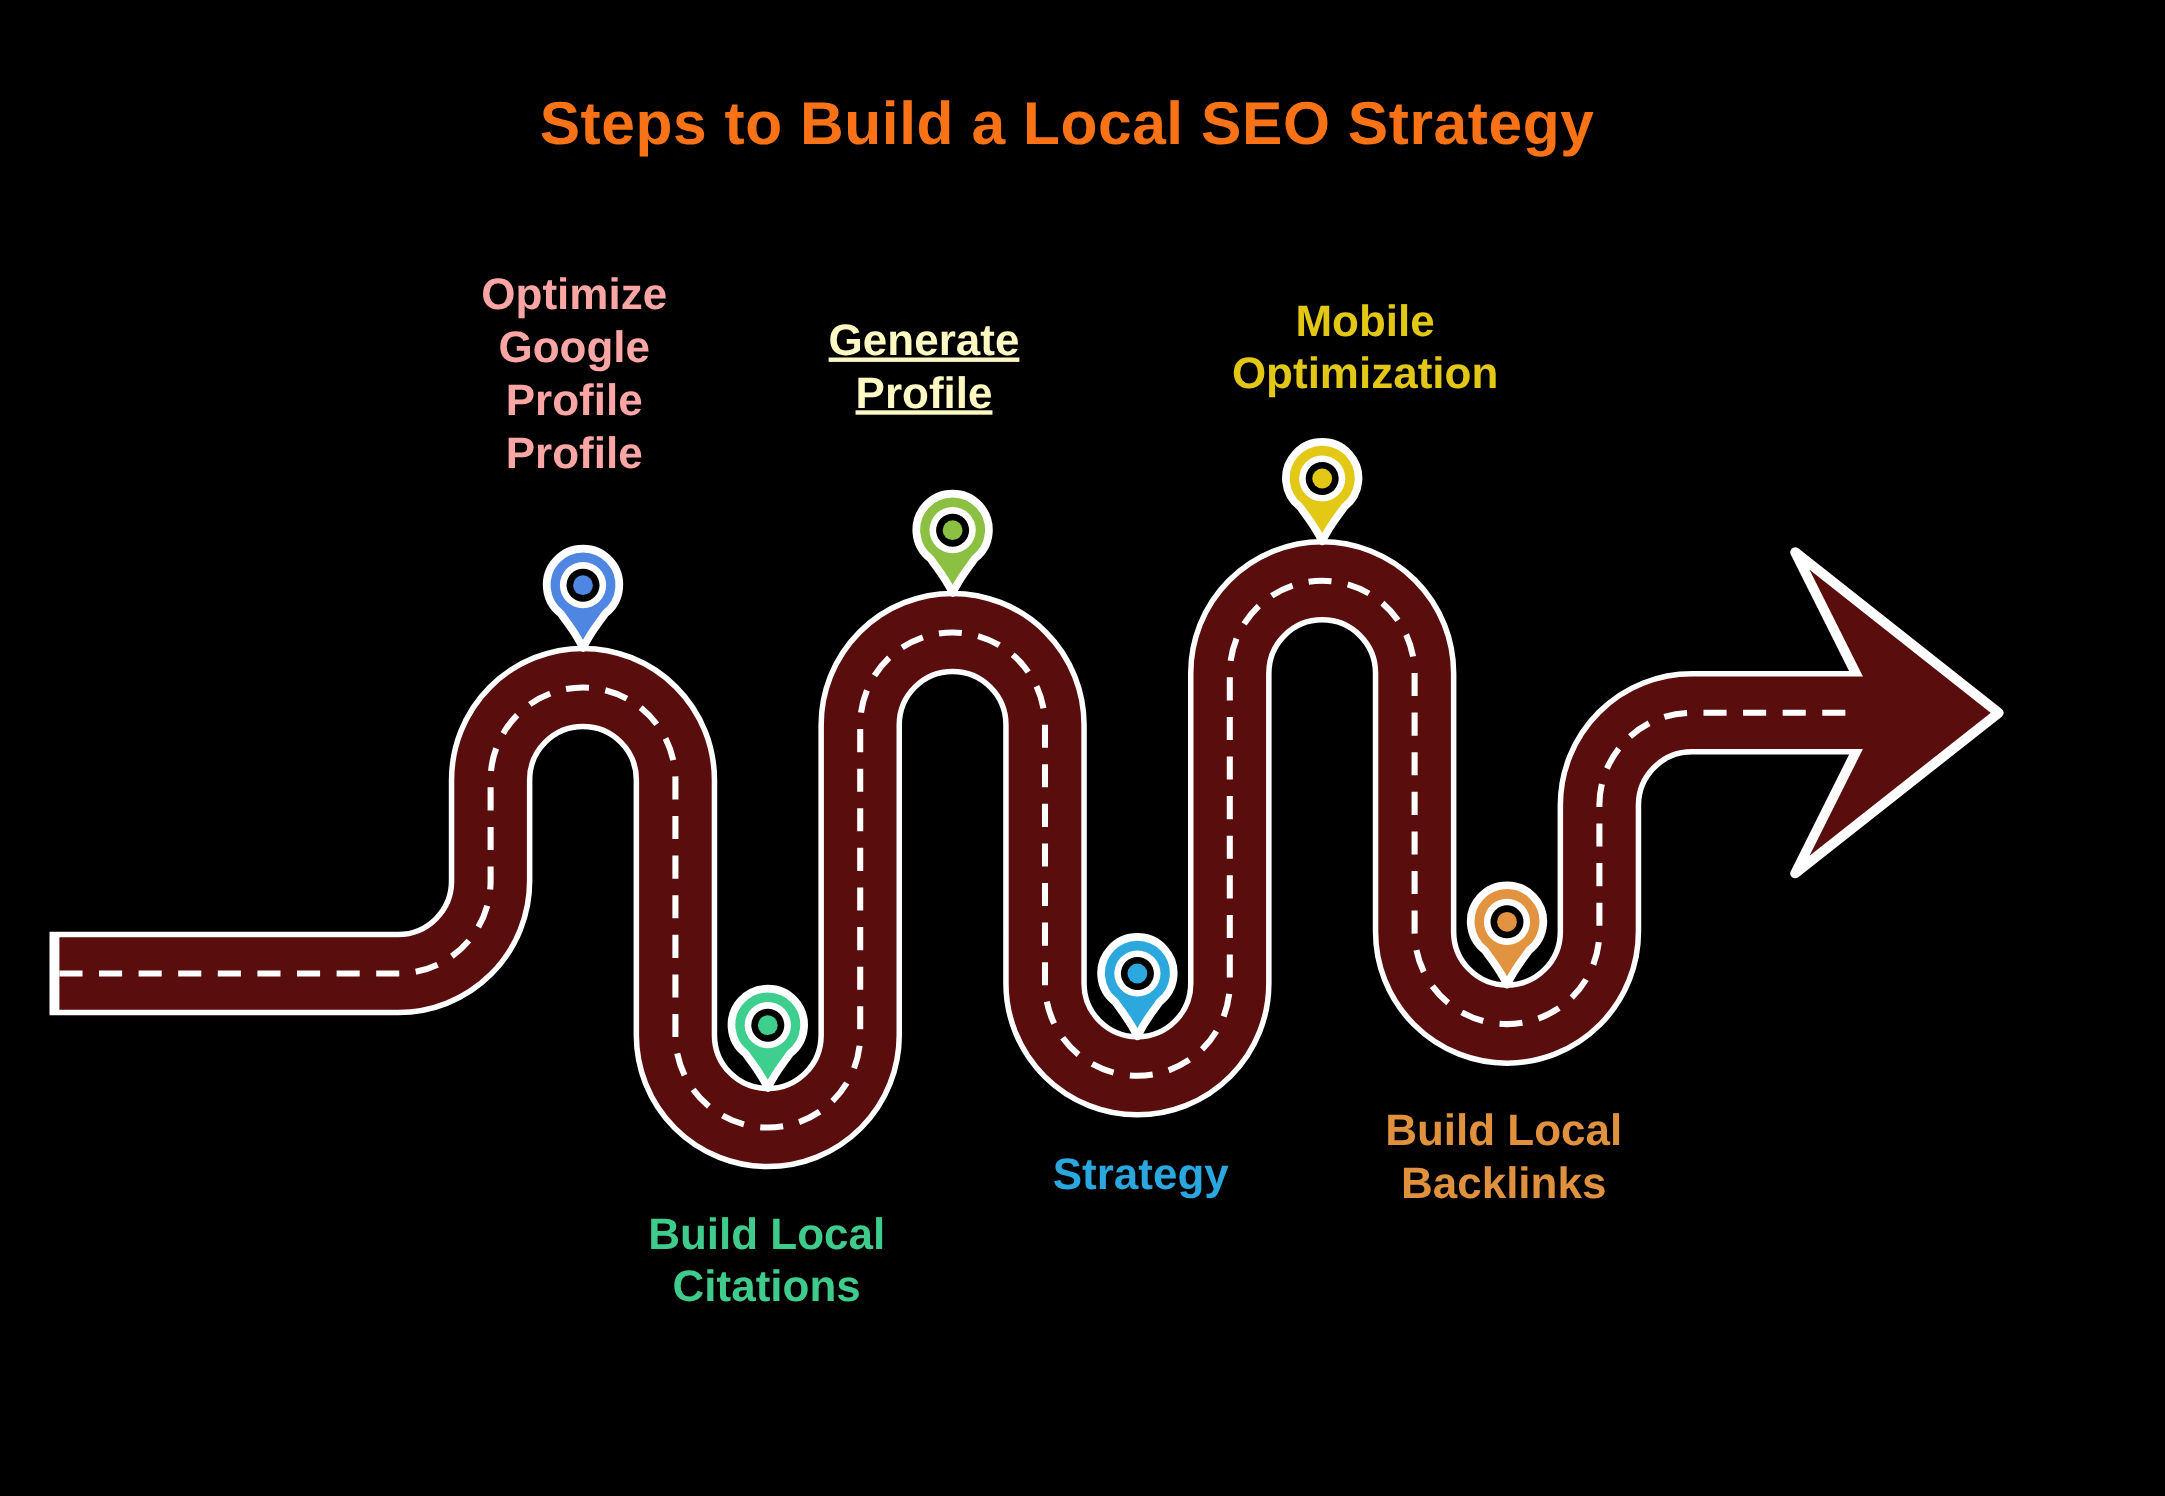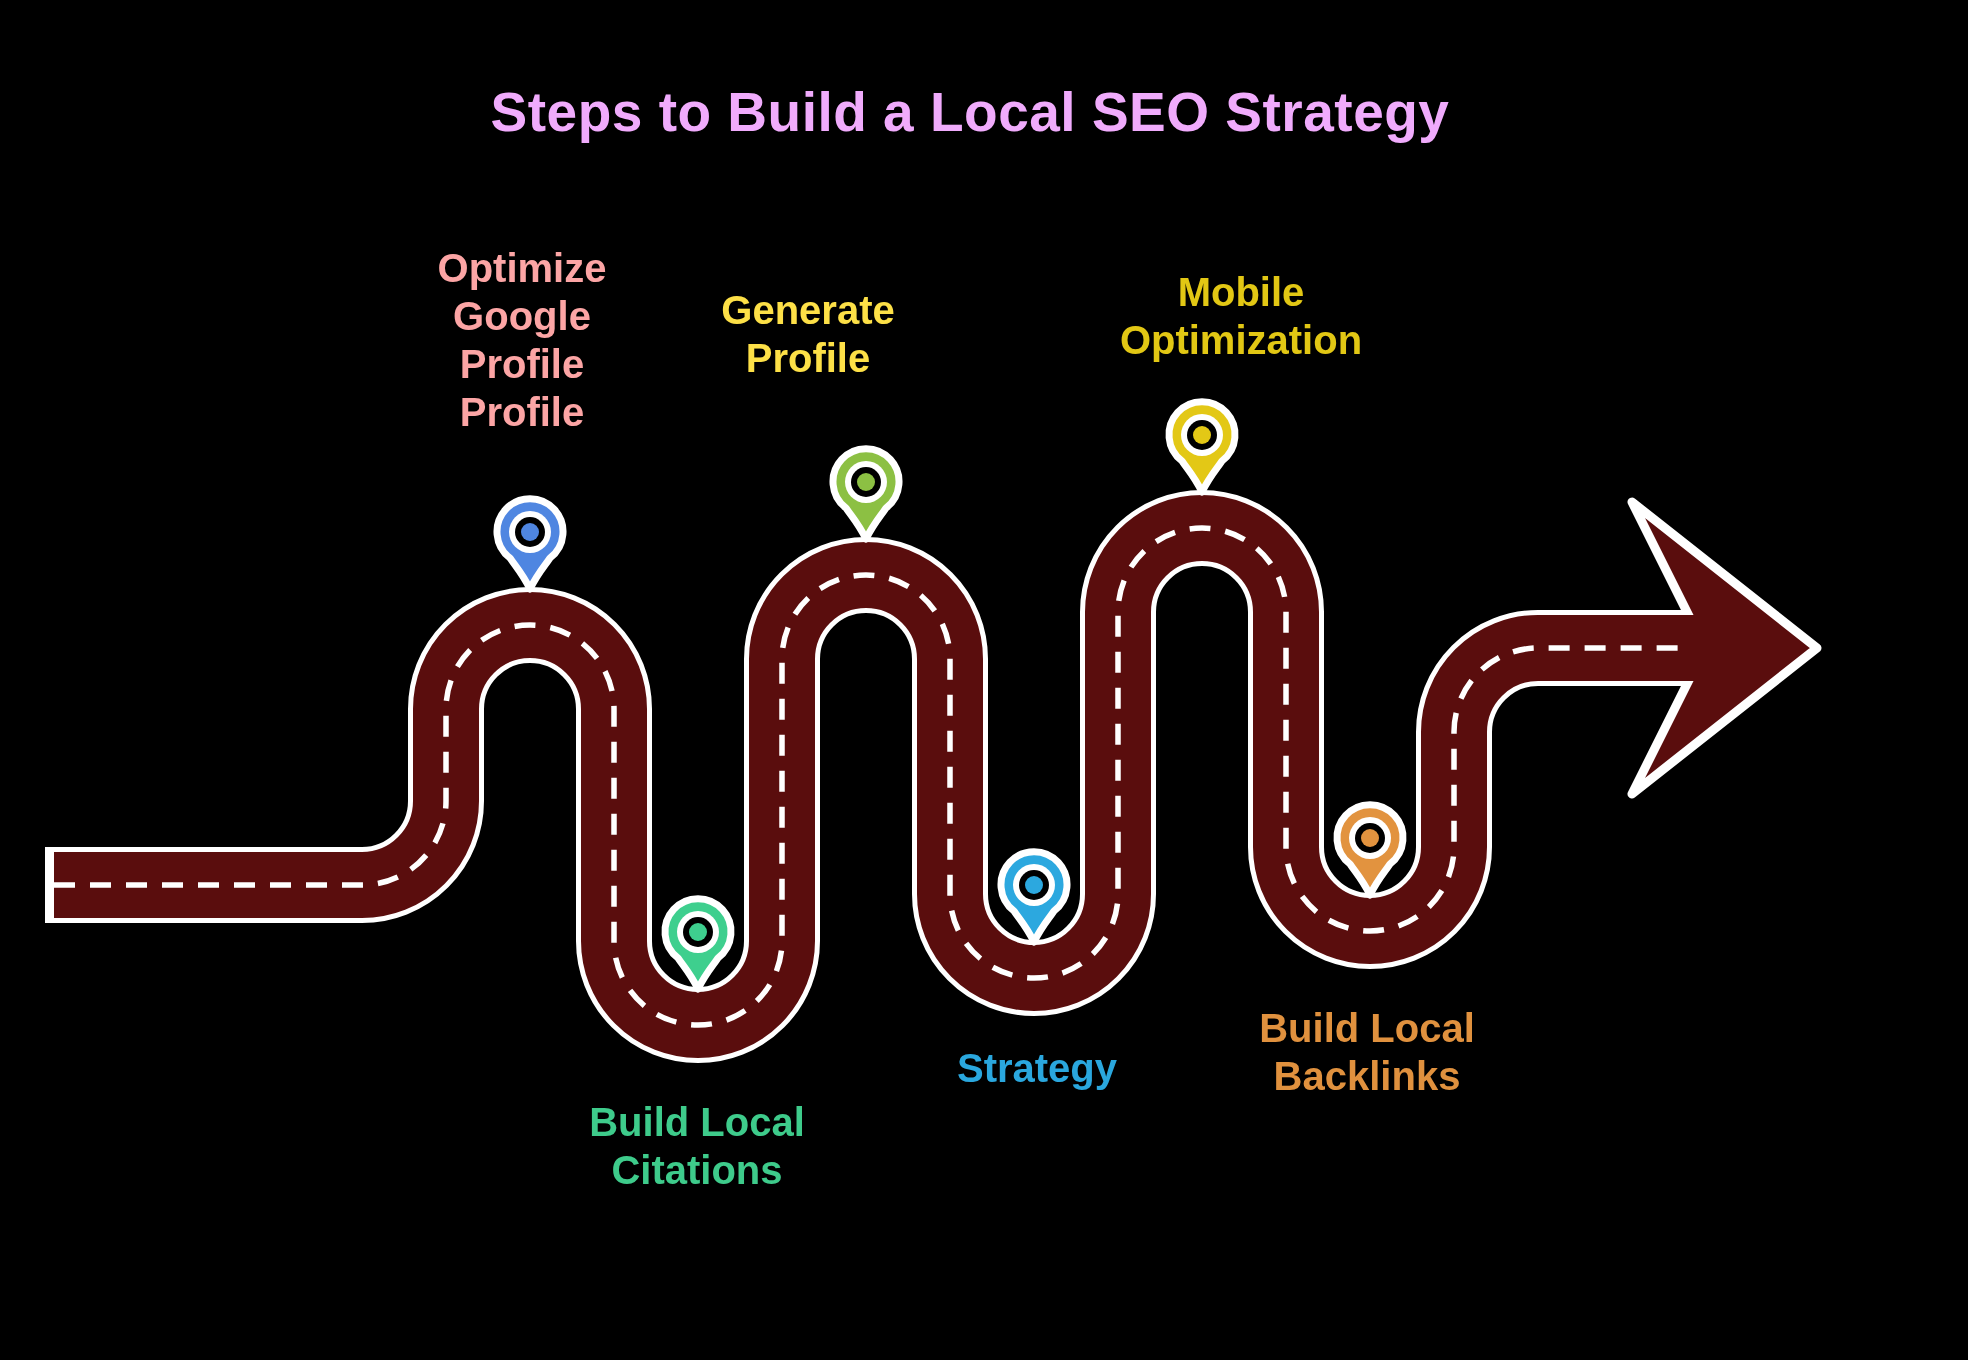--- a/index.html
+++ b/index.html
@@ -95,35 +95,35 @@
     </g>
 
     <g transform="translate(1370,895)">
       <path d="M 0 0 C -8 -16 -14 -22 -20 -31 A 33 33 0 1 1 20 -31 C 14 -22 8 -16 0 0 Z" fill="#e2933f" stroke="#ffffff" stroke-width="7" stroke-linejoin="round" style="fill: rgb(226, 147, 63);"></path>
       <circle cx="0" cy="-57" r="21" fill="#ffffff"></circle>
       <circle cx="0" cy="-57" r="15" fill="#000000"></circle>
       <circle cx="0" cy="-57" r="9" fill="#e2933f" style="fill: rgb(226, 147, 63);"></circle>
     </g>
   </svg>
 
-  <div class="title" style="left:970px; top:83px; color:#f0abfc;">Steps to Build a Local SEO Strategy</div>
+  <div class="title" style="left:970px; top:83px; color:#f97316;">Steps to Build a Local SEO Strategy</div>
 
   <div class="step-label" style="left:522px; top:244px; color:#fca5a5;">
     <div>Optimize</div>
     <div>Google</div>
     <div>Profile</div>
     <div>Profile</div>
   </div>
 
   <div class="step-label" style="left:697px; top:1098px; color:#3ecb8b;">
     <div>Build Local</div>
     <div>Citations</div>
   </div>
 
-  <div class="step-label" style="left:808px; top:286px; color:#fde047;">
+  <div class="step-label" style="left:840px; top:286px; color:#fef9c3;text-decoration:underline;">
     <div>Generate</div>
     <div>Profile</div>
   </div>
 
   <div class="step-label" style="left:1037px; top:1044px; color:#2aa7de;">
     <div>Strategy</div>
   </div>
 
   <div class="step-label" style="left:1197px; top:268px; color:#e2c714;margin-left:44px;">
     <div>Mobile</div>

